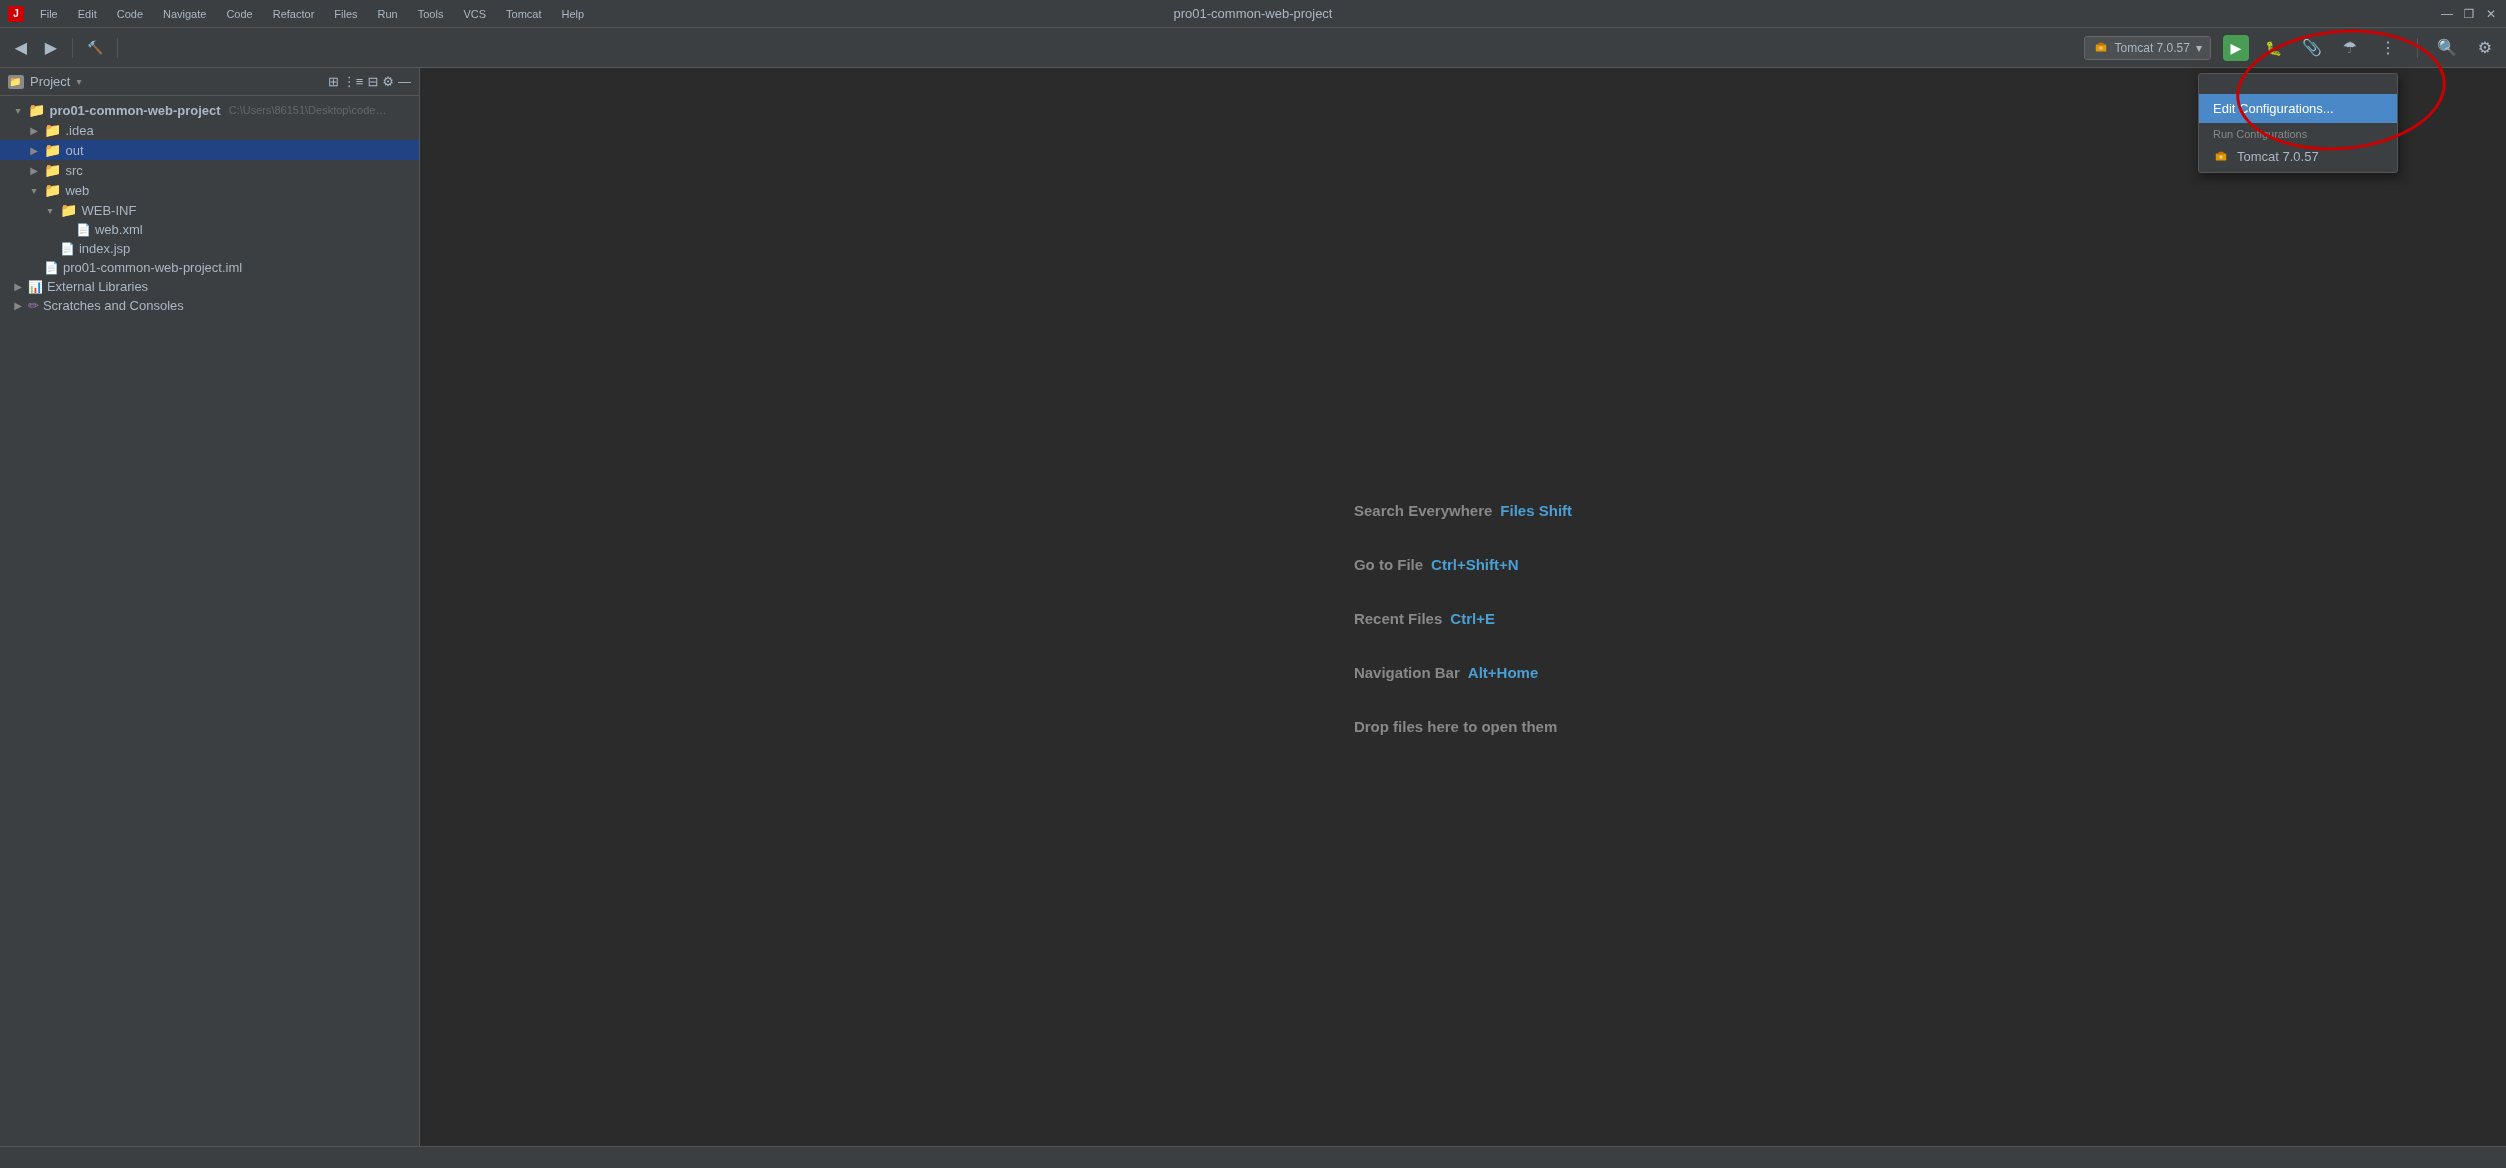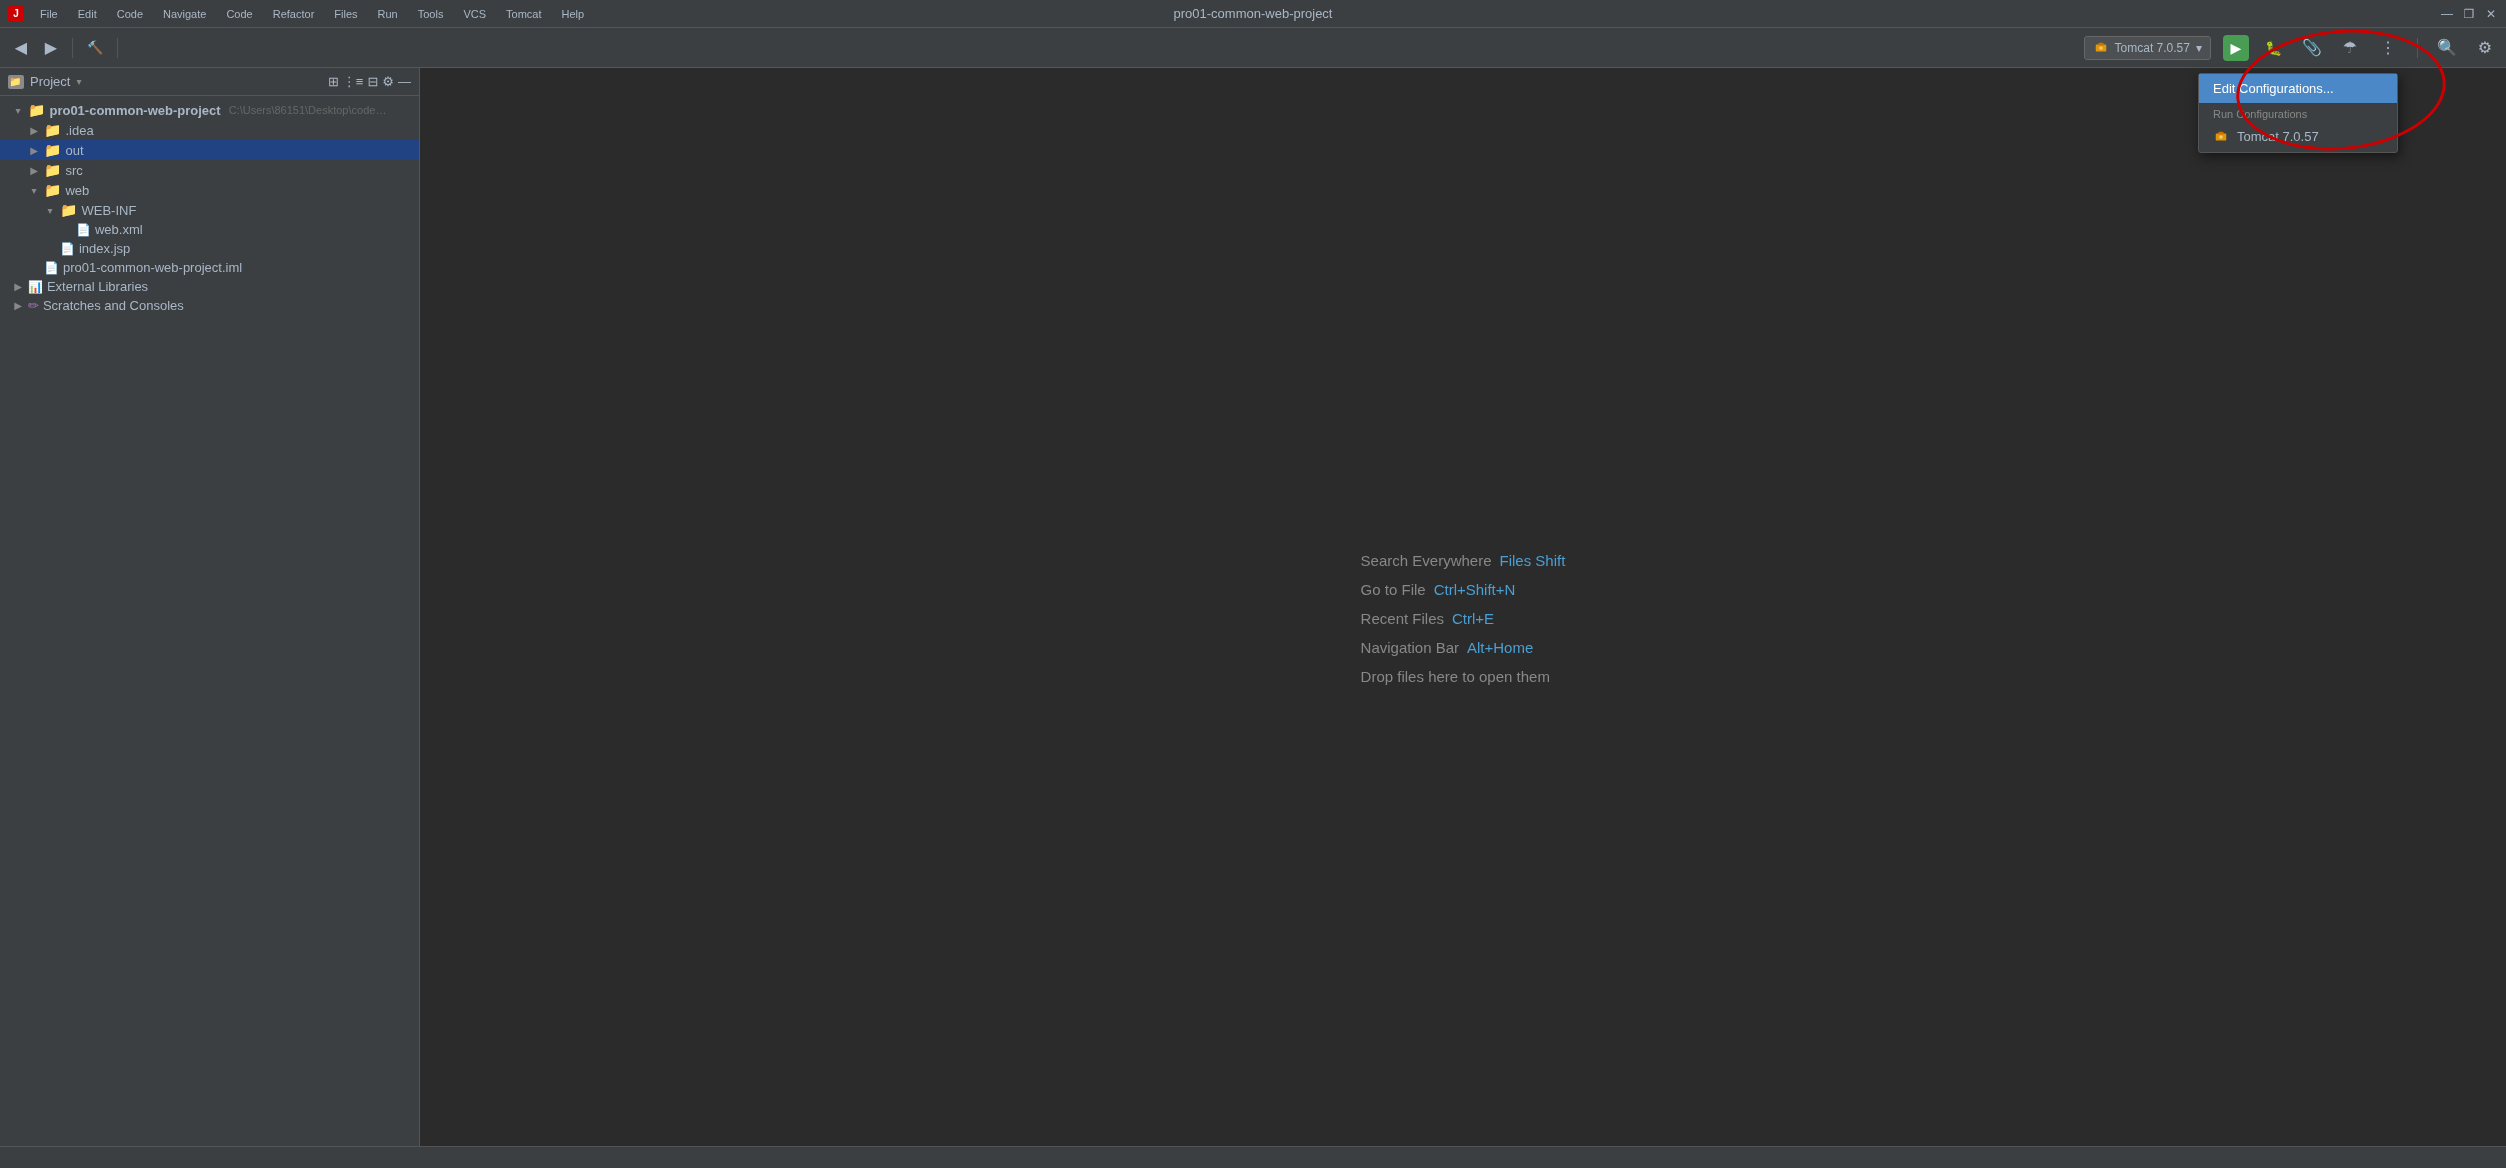--- a/index.html
+++ b/index.html
@@ -184,20 +184,21 @@
       cursor: pointer;
       display: flex;
       align-items: center;
       gap: 8px;
       color: #a9b7c6;
       font-size: 13px;
     }
     #config-dropdown .dropdown-item.active {
       background: #4a88c7;
       color: white;
+      margin-top: 20px;
     }
     #config-dropdown .dropdown-separator {
       font-size: 11px;
       color: #888;
       padding: 5px 14px 2px;
     }
 
     
     #red-circle {
       position: absolute;
@@ -261,22 +262,23 @@
       display: flex;
       flex-direction: column;
       align-items: center;
       justify-content: center;
       padding: 20px;
     }
 
     #editor-hints {
       display: flex;
       flex-direction: column;
-      gap: 12px;
+      gap: 37px;
       align-items: flex-start;
+      font-weight: bold;
     }
     .hint-line {
       display: flex;
       align-items: baseline;
       gap: 8px;
       font-size: 16px;
     }
     .hint-label {
       color: #888;
       font-size: 15px;

